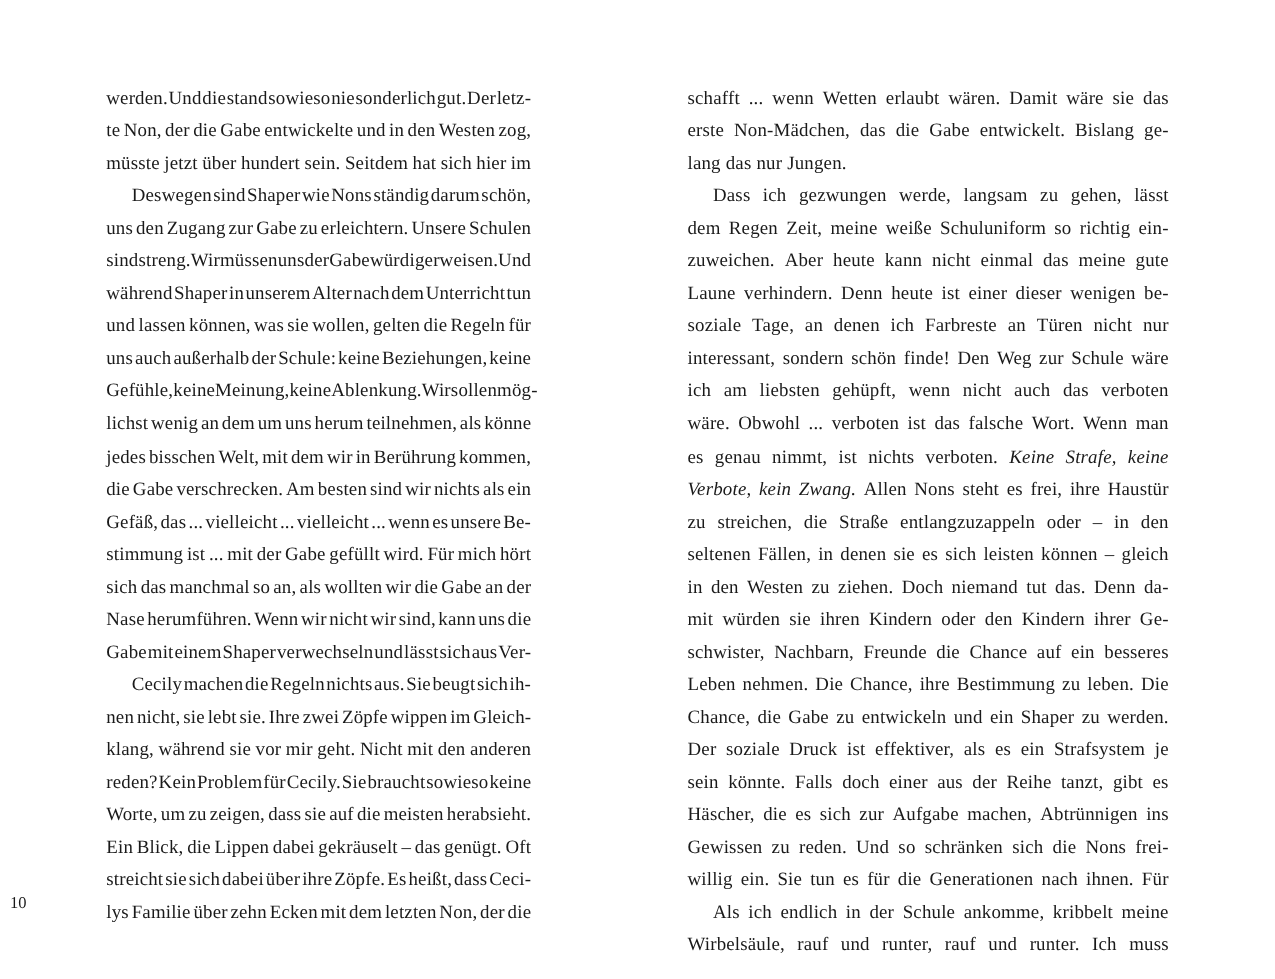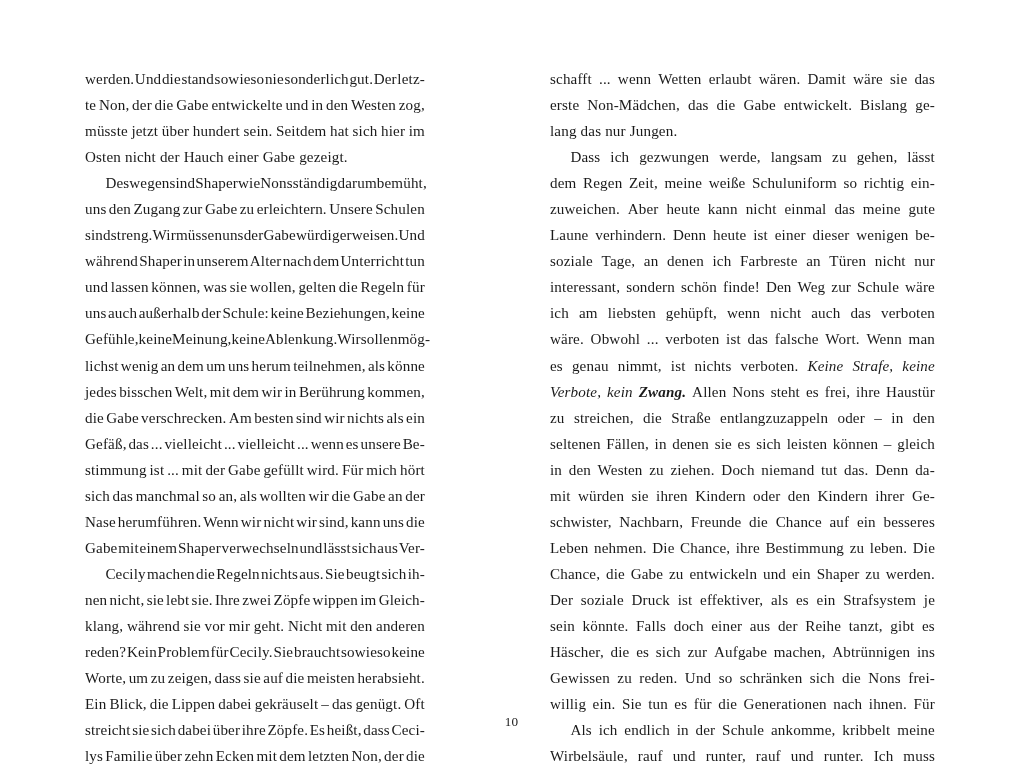--- a/index.html
+++ b/index.html
@@ -59,21 +59,21 @@
   }
   .line.just > span { display: inline-block; }
   .line.indent-first { padding-left: 1.35em; }
   .line.just.indent-first { padding-left: 1.35em; }
 
   .folio {
     position: absolute;
     bottom: 55px;
     font-size: 13.2px;
     line-height: 1;
-    text-align: right;
+    text-align: left;
     width: 100%;
     left: 0;
   }
   .page-left  .folio { transform: translateX(8px); }
   .page-right .folio { transform: translateX(-15px); }
 </style>
 </head>
 <body>
 
 <div class="spread">
@@ -111,32 +111,31 @@
             <span>jetzt</span>
             <span>über</span>
             <span>hundert</span>
             <span>sein.</span>
             <span>Seitdem</span>
             <span>hat</span>
             <span>sich</span>
             <span>hier</span>
             <span>im</span>
           </span>
-          <span class="line">Osten nicht der Hauch einer Gabe gezeigt.</span>
         </p>
         <p class="para">
           <span class="line just indent-first">
             <span>Deswegen</span>
             <span>sind</span>
             <span>Shaper</span>
             <span>wie</span>
             <span>Nons</span>
             <span>ständig</span>
             <span>darum</span>
-            <span>bemüht,</span>
+            <span>schön,</span>
           </span>
           <span class="line just">
             <span>uns</span>
             <span>den</span>
             <span>Zugang</span>
             <span>zur</span>
             <span>Gabe</span>
             <span>zu</span>
             <span>erleichtern.</span>
             <span>Unsere</span>
@@ -525,21 +524,21 @@
             <span>ist</span>
             <span>nichts</span>
             <span>verboten.</span>
             <span style="font-style: italic;">Keine</span>
             <span style="font-style: italic;">Strafe,</span>
             <span style="font-style: italic;">keine</span>
           </span>
           <span class="line just">
             <span style="font-style: italic;">Verbote,</span>
             <span style="font-style: italic;">kein</span>
-            <span style="font-style: italic; font-weight: bold;">Zwang.</span>
+            <span style="font-style: italic;">Zwang.</span>
             <span>Allen</span>
             <span>Nons</span>
             <span>steht</span>
             <span>es</span>
             <span>frei,</span>
             <span>ihre</span>
             <span>Haustür</span>
           </span>
           <span class="line just">
             <span>zu</span>

